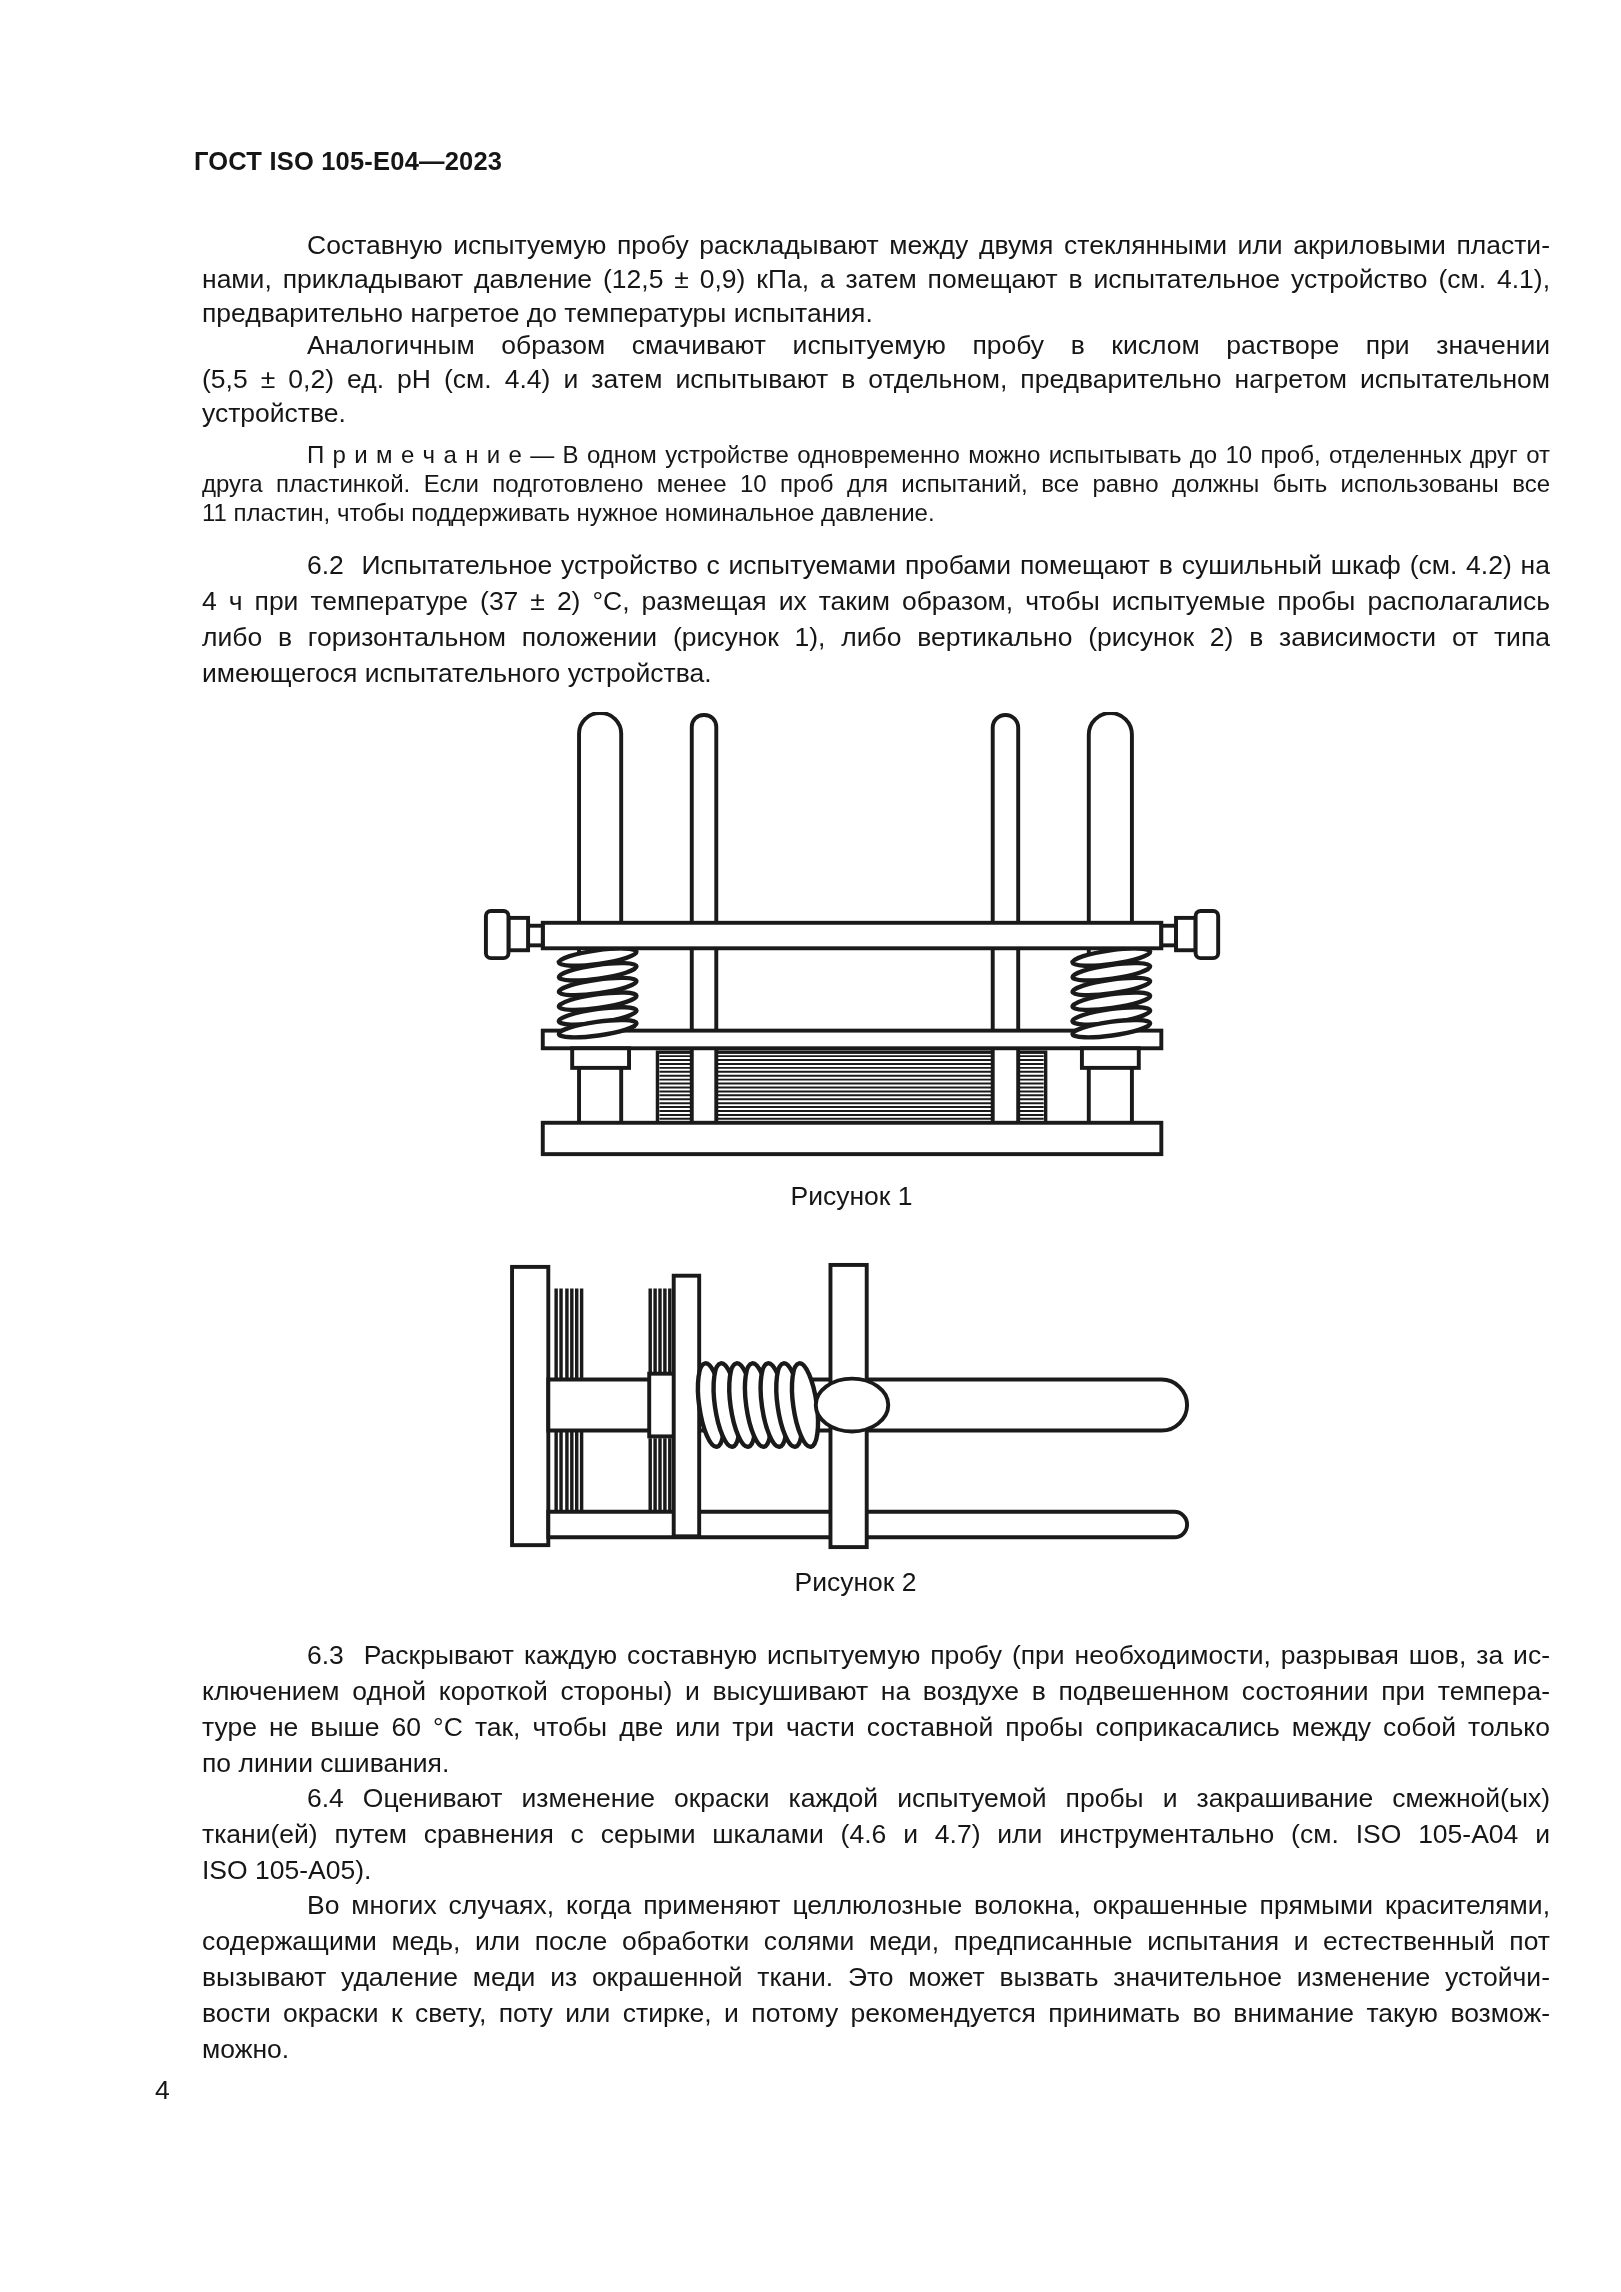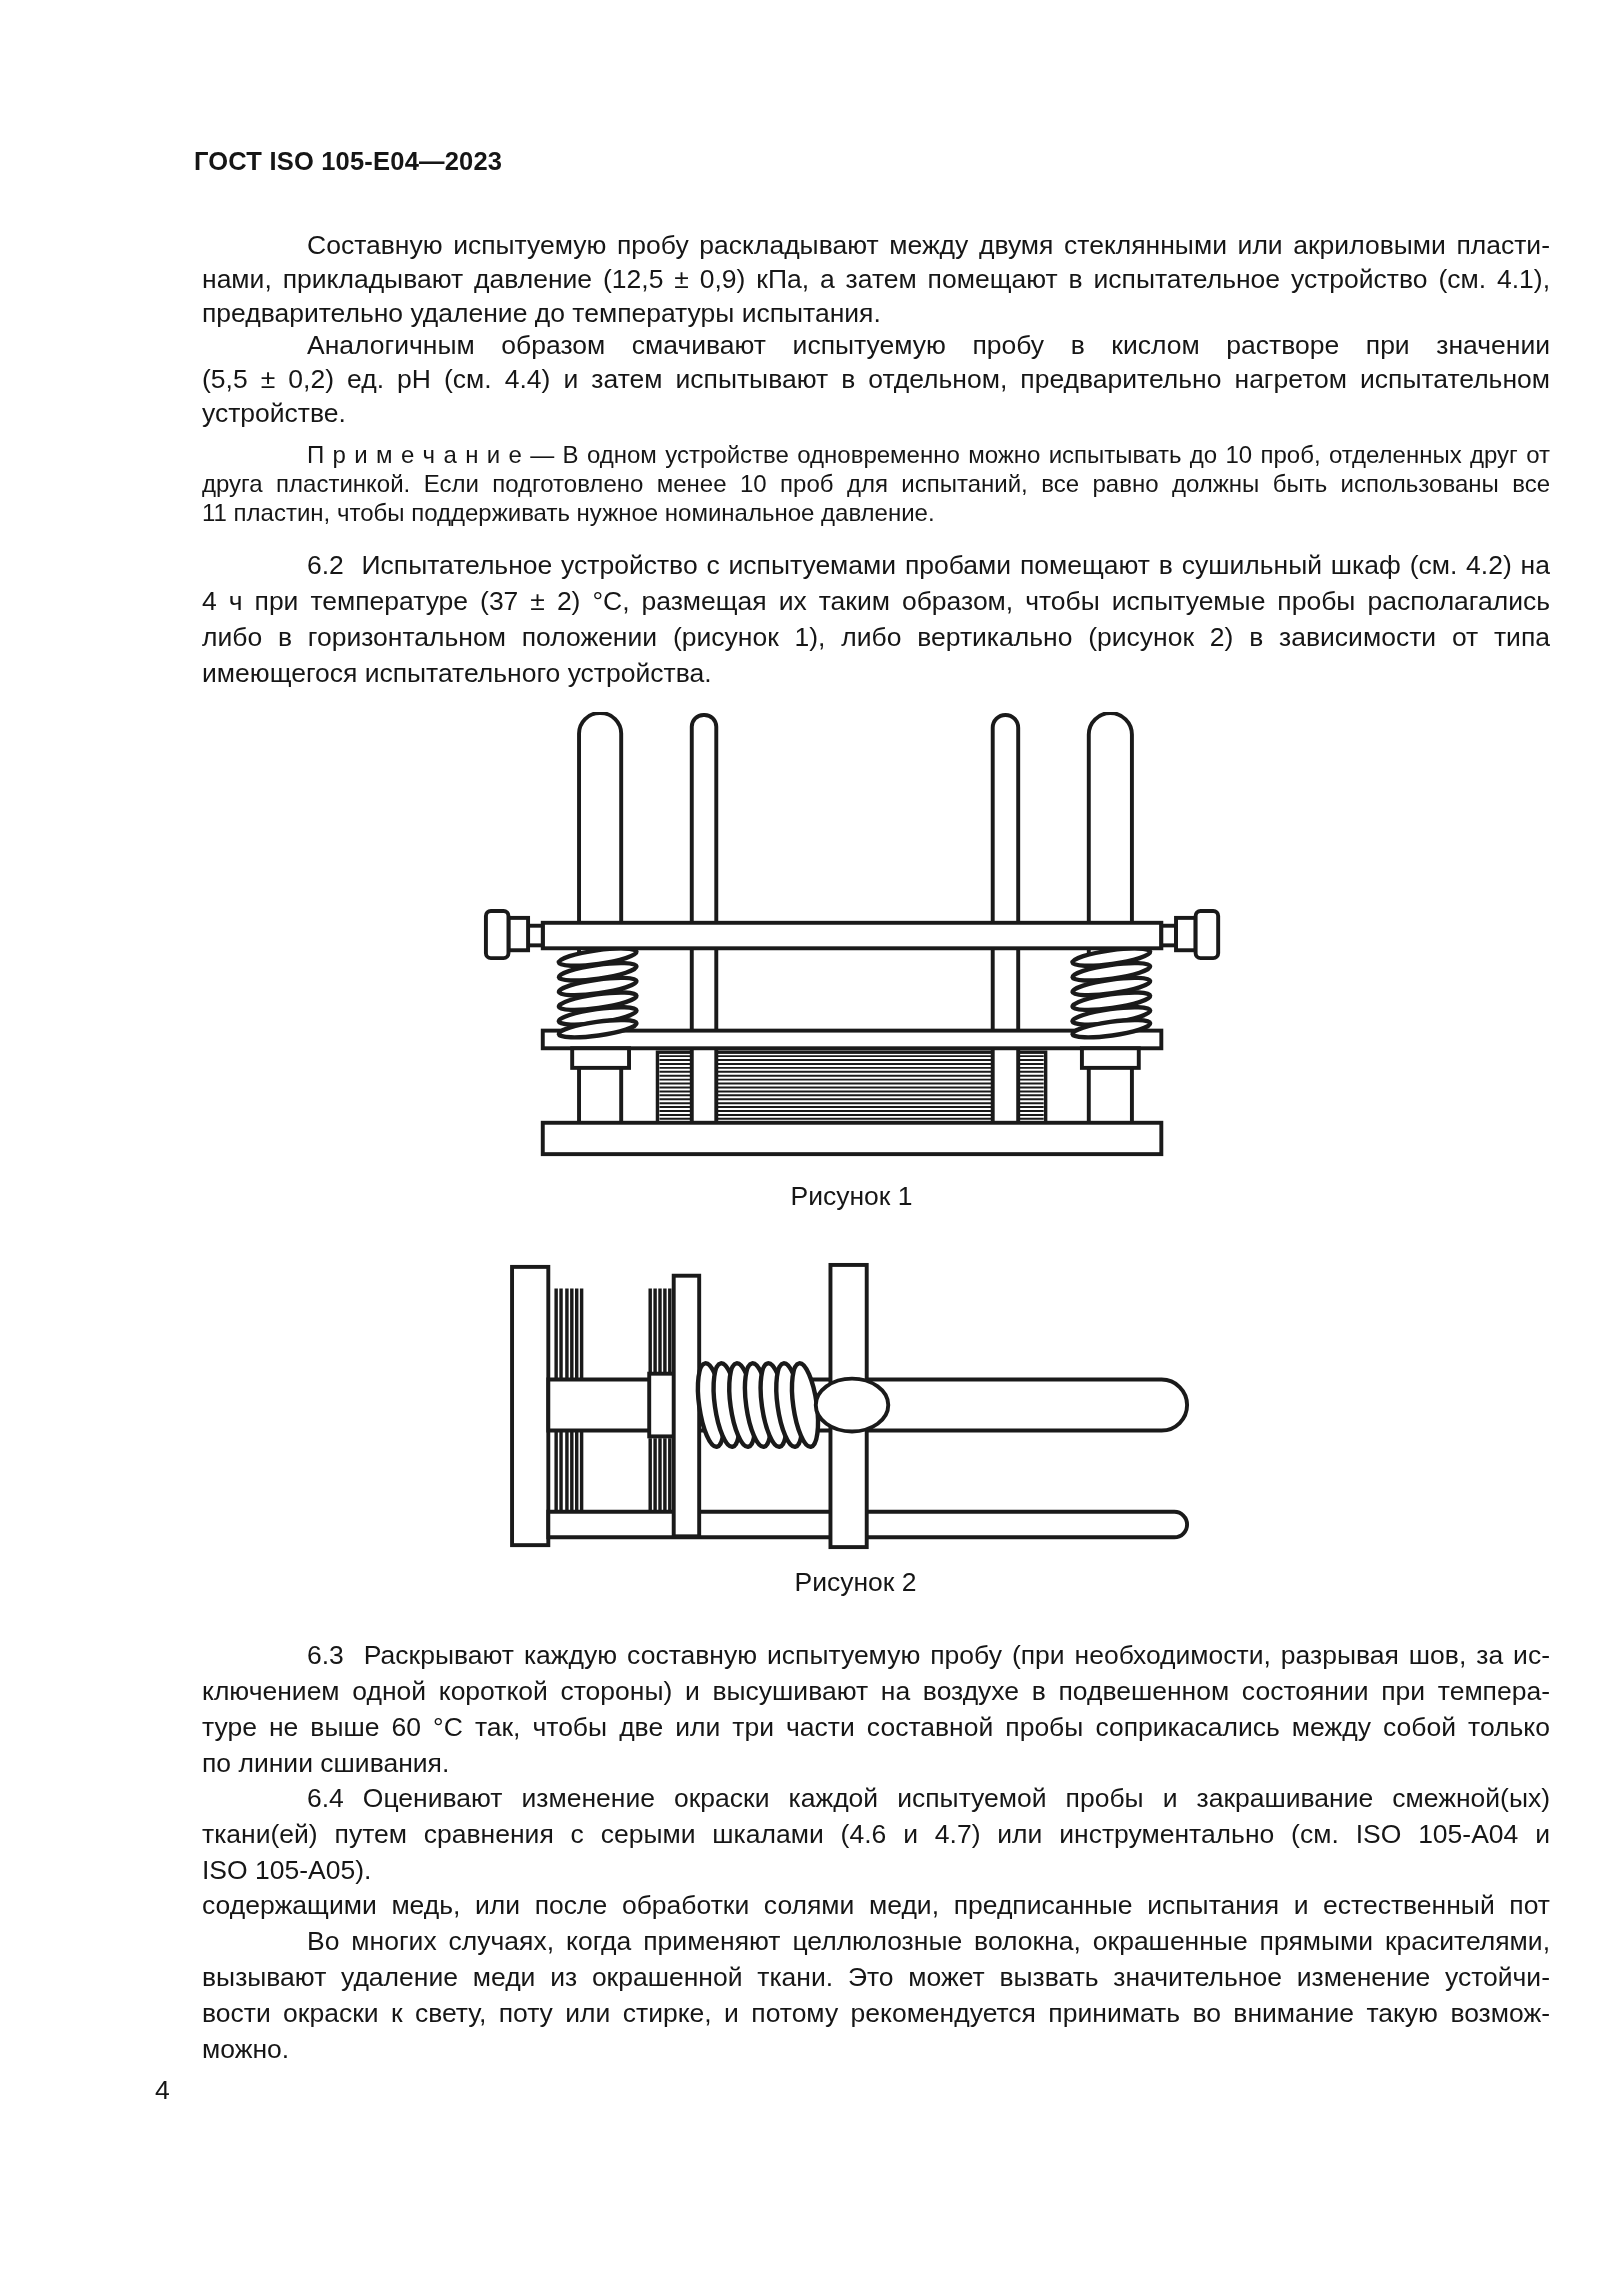--- a/index.html
+++ b/index.html
@@ -42,21 +42,21 @@
 </head>
 <body>
 
 <div class="page">
 
   <div class="abs doc-header">ГОСТ ISO 105-E04—2023</div>
 
   <div class="abs textblock lh34" style="top:228px">
     <div class="line indent">Составную испытуемую пробу раскладывают между двумя стеклянными или акриловыми пласти-</div>
     <div class="line">нами, прикладывают давление (12,5 ± 0,9) кПа, а затем помещают в испытательное устройство (см. 4.1),</div>
-    <div class="line last">предварительно удаление до температуры испытания.</div>
+    <div class="line last">предварительно нагретое до температуры испытания.</div>
   </div>
 
   <div class="abs textblock lh34" style="top:328px">
     <div class="line indent">Аналогичным образом смачивают испытуемую пробу в кислом растворе при значении</div>
     <div class="line">(5,5 ± 0,2) ед. pH (см. 4.4) и затем испытывают в отдельном, предварительно нагретом испытательном</div>
     <div class="line last">устройстве.</div>
   </div>
 
   <div class="abs textblock note" style="top:440px">
     <div class="line indent">П р и м е ч а н и е — В одном устройстве одновременно можно испытывать до 10 проб, отделенных друг от</div>
@@ -167,22 +167,22 @@
     <div class="line last">по линии сшивания.</div>
   </div>
 
   <div class="abs textblock lh37" style="top:1780px">
     <div class="line indent">6.4 Оценивают изменение окраски каждой испытуемой пробы и закрашивание смежной(ых)</div>
     <div class="line">ткани(ей) путем сравнения с серыми шкалами (4.6 и 4.7) или инструментально (см. ISO 105-A04 и</div>
     <div class="line last">ISO 105-A05).</div>
   </div>
 
   <div class="abs textblock lh37" style="top:1887px">
+    <div class="line indent">Во многих случаях, когда применяют целлюлозные волокна, окрашенные прямыми красителями,</div>
     <div class="line">содержащими медь, или после обработки солями меди, предписанные испытания и естественный пот</div>
-    <div class="line indent">Во многих случаях, когда применяют целлюлозные волокна, окрашенные прямыми красителями,</div>
     <div class="line">вызывают удаление меди из окрашенной ткани. Это может вызвать значительное изменение устойчи-</div>
     <div class="line">вости окраски к свету, поту или стирке, и потому рекомендуется принимать во внимание такую возмож-</div>
     <div class="line last">можно.</div>
   </div>
 
   <div class="abs pagenum">4</div>
 
 </div>
 
 

